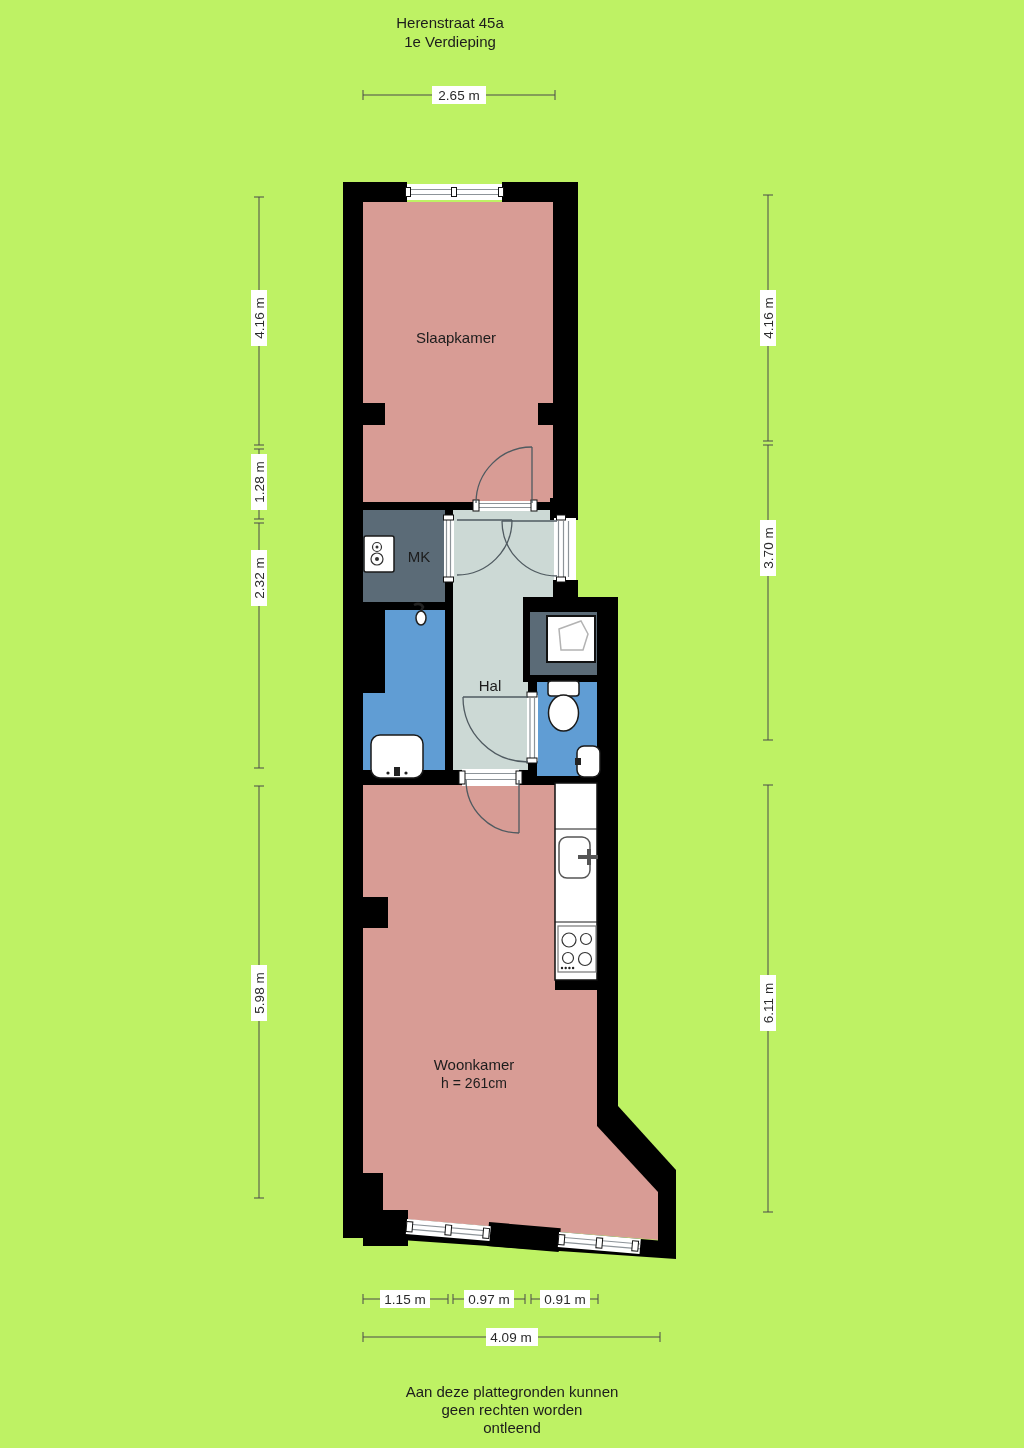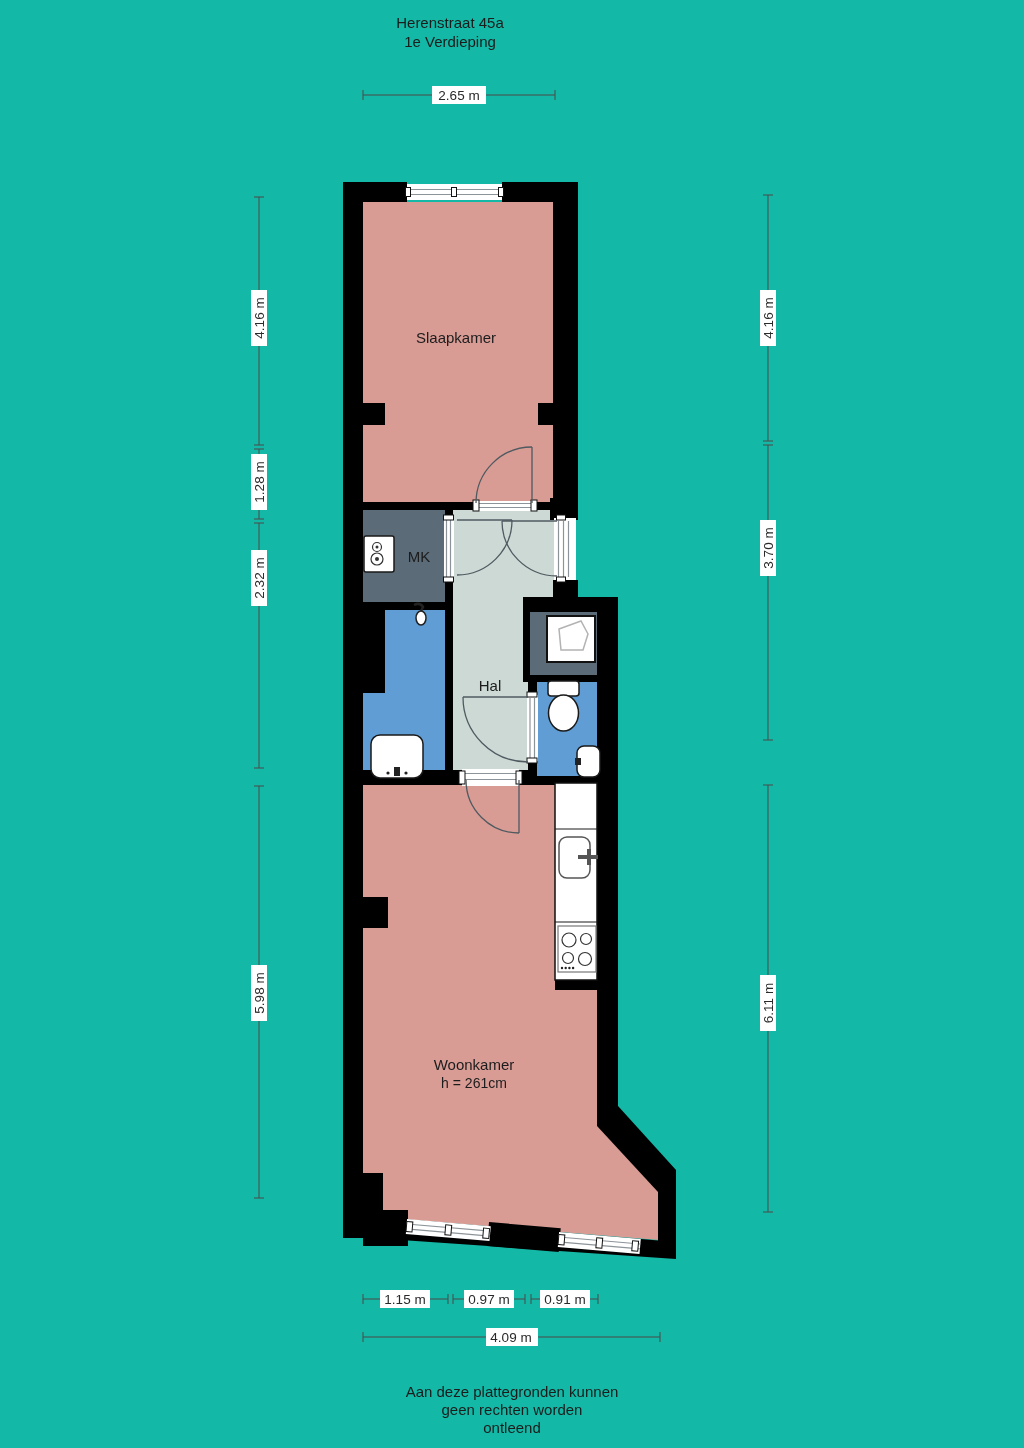--- a/index.html
+++ b/index.html
@@ -1,16 +1,16 @@
 <!DOCTYPE html>
 <html><head>
 <meta charset="utf-8">
 <style>
   html,body{margin:0;padding:0;background:#ffffff;}
-  .page{position:relative;width:1024px;height:1448px;background:#14b8a6;font-family:"Liberation Sans",sans-serif;}
+  .page{position:relative;width:1024px;height:1448px;background:#bef264;font-family:"Liberation Sans",sans-serif;}
   svg{position:absolute;left:0;top:0;}
   text{font-family:"Liberation Sans",sans-serif;fill:#1c1c1c;}
   .t-title{font-size:15px;text-anchor:middle;}
   .t-room{font-size:15px;text-anchor:middle;}
   .t-room-sub{font-size:14px;text-anchor:middle;}
   .t-dim{font-size:13.5px;text-anchor:middle;fill:#2a2a2a;}
   .t-footer{font-size:15px;text-anchor:middle;}
   .dim-line{stroke:#4a4a4a;stroke-width:1;}
   .lbl-bg{fill:#ffffff;}
   .arc{fill:none;stroke:#4f5a60;stroke-width:1.3;}

